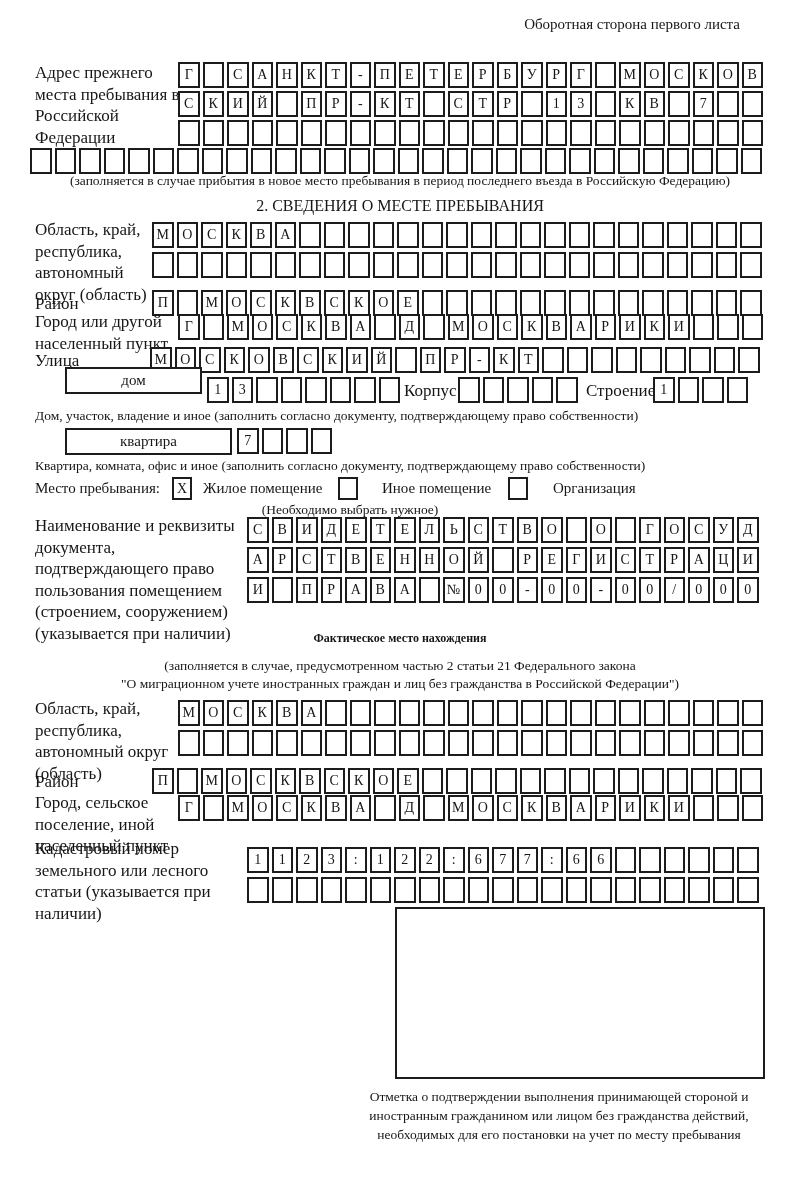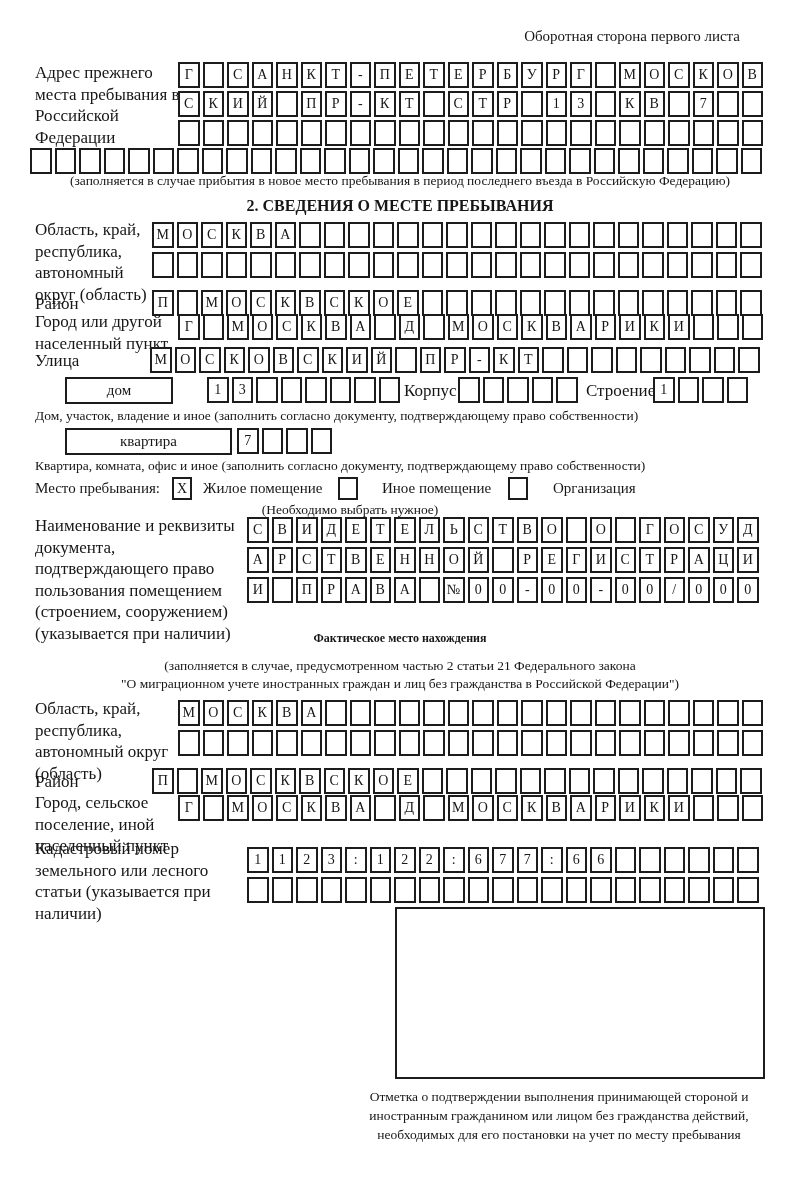--- a/index.html
+++ b/index.html
@@ -4,25 +4,25 @@
 <style>
   * { margin:0; padding:0; box-sizing:border-box; }
   html,body { background:#ffffff; }
   #page {
     position:relative; width:800px; height:1180px; margin:0 auto;
     background:#ffffff; color:#161616;
     font-family:"Liberation Serif","DejaVu Serif",serif;
     overflow:hidden;
   }
   .abs { position:absolute; }
-  .hdr-note { top:28px; left:0; width:740px; text-align:right; font-size:15px; }
+  .hdr-note { top:16px; left:0; width:740px; text-align:right; font-size:15px; }
   .lbl { font-size:17px; line-height:21.5px; }
   .note { font-size:13.5px; }
   .center { width:800px; left:0; text-align:center; }
-  .sec-title { font-weight:bold; font-size:16px; }
+  .sec-title { font-weight:normal; font-size:16px; }
   .fact-title { font-weight:bold; font-size:12px; }
 
   .cellrow { position:absolute; display:flex; gap:3px; }
   .cell {
     width:21.5px; height:26px; border:2px solid #1c1c1c;
     display:flex; align-items:center; justify-content:center;
     font-size:14px; line-height:1; flex:0 0 auto; background:#fff;
   }
   .widebox {
     position:absolute; height:27px; border:2px solid #1c1c1c;
@@ -295,21 +295,21 @@
       <span class="cell"></span>
       <span class="cell"></span>
       <span class="cell"></span>
       <span class="cell"></span>
       <span class="cell"></span>
       <span class="cell"></span>
       <span class="cell"></span>
       <span class="cell"></span>
     </div>
 
-  <div class="widebox" style="left:65px; top:377px; width:108px;">дом</div>
+  <div class="widebox" style="left:65px; top:367px; width:137px;">дом</div>
   <div class="cellrow" style="left:207px; top:377px;">
       <span class="cell">1</span>
       <span class="cell">3</span>
       <span class="cell"></span>
       <span class="cell"></span>
       <span class="cell"></span>
       <span class="cell"></span>
       <span class="cell"></span>
       <span class="cell"></span>
     </div>

